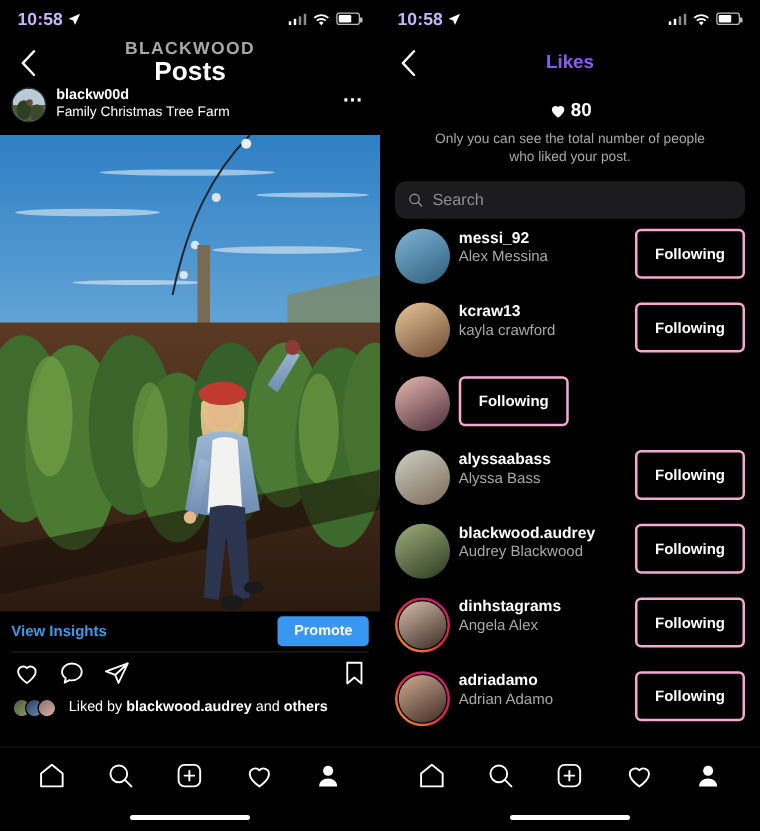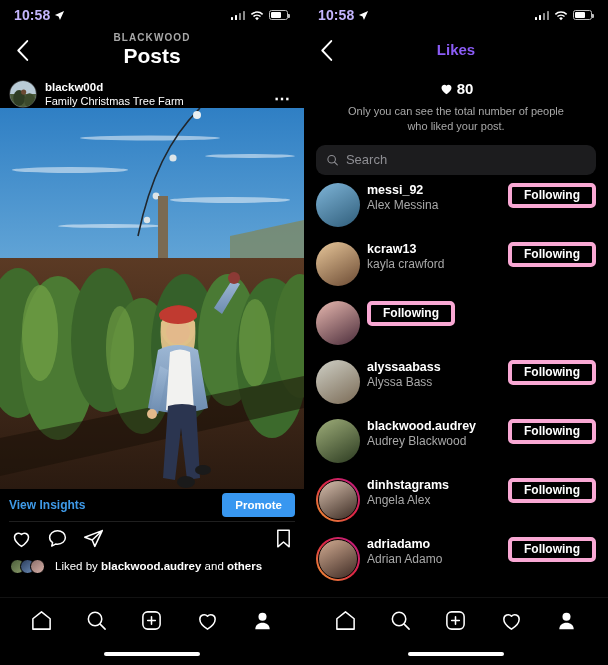--- a/index.html
+++ b/index.html
@@ -29,26 +29,26 @@
   .sig i:nth-child(3){height:7.5px;}
   .sig i:nth-child(4){height:9.5px;}
   .batt { width:19px; height:10px; border:1.2px solid #bdbdbd; border-radius:2.5px; position:relative; padding:1px;}
   .batt::after{content:"";position:absolute;right:-3px;top:3px;width:1.6px;height:4px;background:#bdbdbd;border-radius:0 1px 1px 0;}
   .batt span{display:block;height:100%;width:68%;background:#fff;border-radius:1px;}
 
   
   .navbar { flex:0 0 40px; height:40px; position:relative; display:flex; align-items:center; background:#000; }
   .back-btn { position:absolute; left:10px; top:50%; transform:translateY(-50%); width:24px; height:24px; display:flex; align-items:center; justify-content:center; }
   .nav-titles { width:100%; text-align:center; line-height:1.05; }
-  .nav-eyebrow { color:#a8a8a8; font-size:10px; letter-spacing:1.1px; font-weight:bold; display:block; }
+  .nav-eyebrow { color:#a8a8a8; font-size:14px; letter-spacing:1.1px; font-weight:bold; display:block; }
   .nav-title { color:#fff; font-size:21px; font-weight:bold; display:block; margin-top:1px;}
   .nav-title-solo { color:#8b5cf6; font-size:15px; font-weight:bold; }
 
   
-  .post-head { flex:0 0 38px; display:flex; align-items:flex-end; padding:0 9px; gap:8px; background:#000; }
+  .post-head { flex:0 0 38px; display:flex; align-items:flex-start; padding:0 9px; gap:8px; background:#000; }
   .avatar { width:28px; height:28px; border-radius:50%; flex:0 0 28px; overflow:hidden; position:relative;
             border:1px solid #333; }
   .av-img { width:100%; height:100%; display:block; }
   .post-names { flex:1; line-height:1.18; min-width:0;}
   .post-user { color:#fff; font-size:11.5px; font-weight:bold; display:block;}
   .post-sub { color:#fff; font-size:11px; display:block; }
   .dots { color:#fff; font-size:16px; letter-spacing:1px; padding-right:4px; font-weight:bold;}
 
   
   .photo { flex:0 0 381px; width:304px; position:relative; overflow:hidden; background:#1a2a3a;}
@@ -87,21 +87,21 @@
 
   .likes-list { flex:1; overflow:hidden; padding-top:2px;}
   .like-row { height:59px; display:flex; align-items:flex-start; padding:0 12px; gap:7px;}
   .lr-avatar { width:44px; height:44px; border-radius:50%; flex:0 0 44px; position:relative; }
   .lr-avatar .inner { width:100%; height:100%; border-radius:50%; overflow:hidden; }
   .lr-avatar.ring { padding:2px; background:linear-gradient(45deg,#f09433,#e6683c,#dc2743,#cc2366,#bc1888); }
   .lr-avatar.ring .inner { border:1.5px solid #000; width:100%; height:100%; }
   .lr-names { flex:1; line-height:1.25; min-width:0;}
   .lr-user { color:#fff; font-size:12.5px; font-weight:bold; display:block;}
   .lr-name { color:#a8a8a8; font-size:12px; display:block;}
-  .follow-btn { flex:0 0 88px; height:25px; border:4px solid #f9a8d4; border-radius:5px; background:transparent;
+  .follow-btn { flex:0 0 88px; height:40px; border:2px solid #f9a8d4; border-radius:5px; background:transparent;
                 color:#fff; font-size:12px; font-weight:bold; font-family:"Liberation Sans", sans-serif;}
 
   
   .tabbar { flex:0 0 46px; display:flex; align-items:center; justify-content:space-around; padding:0 14px; background:#000; border-top:1px solid #121212;}
   .tab { width:26px; height:26px; display:flex; align-items:center; justify-content:center;}
   .homebar-wrap { flex:0 0 22px; display:flex; align-items:center; justify-content:center; background:#000;}
   .homebar { width:96px; height:4px; border-radius:2px; background:#fff;}
 </style>
 </head>
 <body>

